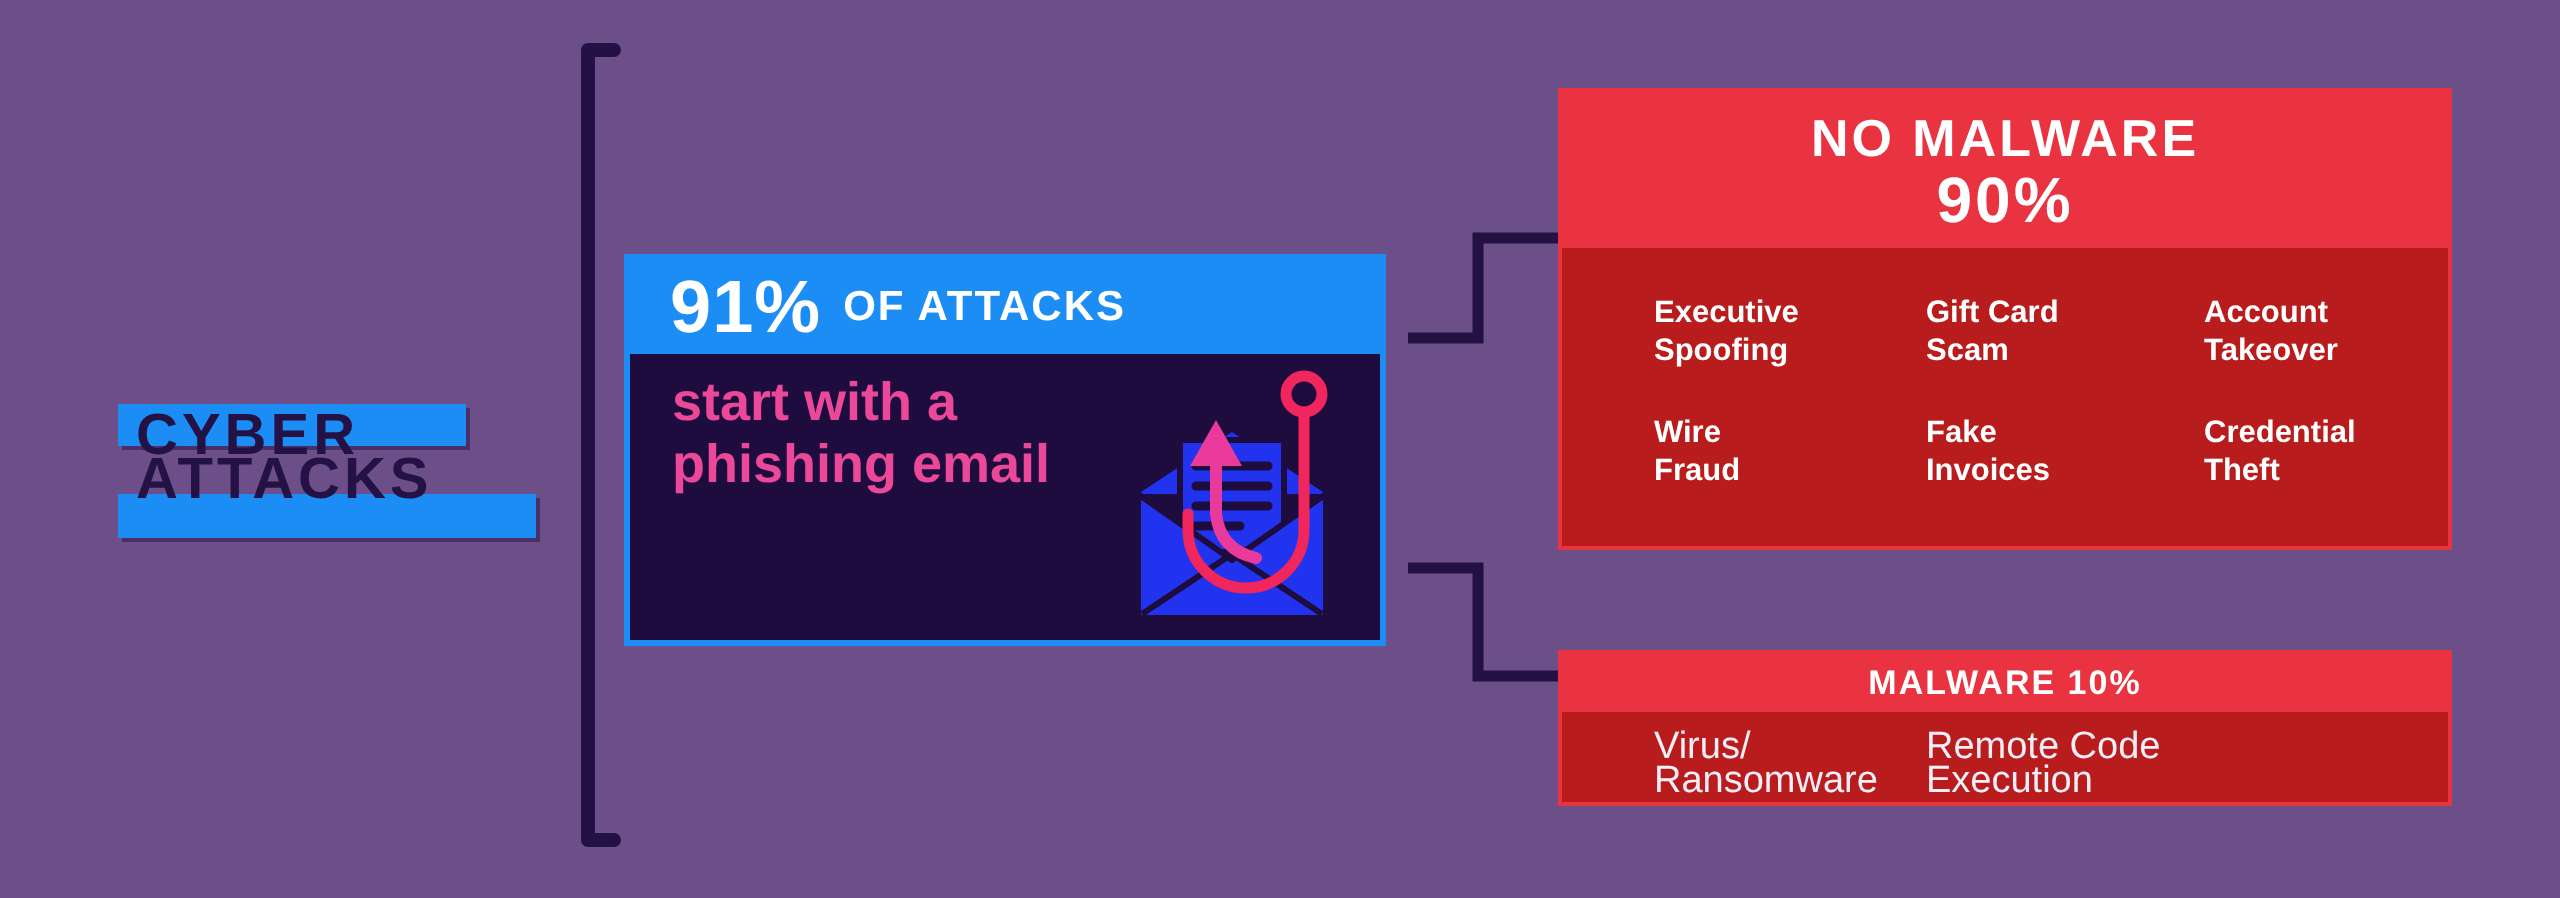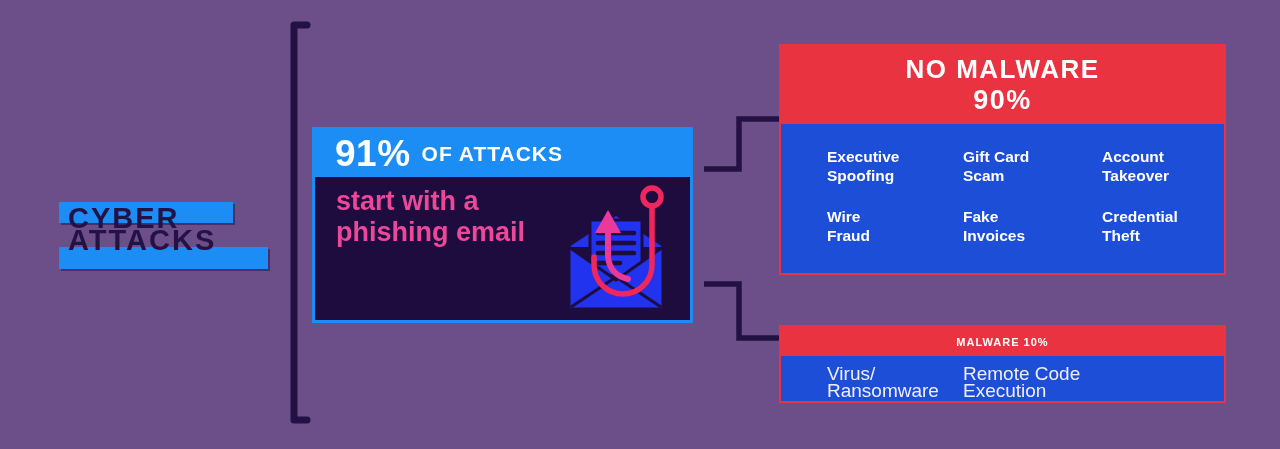--- a/index.html
+++ b/index.html
@@ -31,30 +31,30 @@
     padding-left:20px; color:#fff;
   }
   .stat-big { font-size:37px; font-weight:900; letter-spacing:.5px; }
   .stat-suffix { font-size:21px; font-weight:700; margin-left:11px; letter-spacing:1px; }
   .center-card .body-text {
     position:absolute; left:21px; top:56px; color:#ec4899;
     font-size:27px; font-weight:800; line-height:31px; white-space:pre-line;
   }
   .icon-wrap { position:absolute; left:249px; top:53px; width:115px; height:132px; }
   
-  .r-card { position:absolute; left:779px; width:447px; background:#1d4ed8; border:2px solid #e93340; }
+  .r-card { position:absolute; left:779px; width:447px; background:#b91c1c; border:2px solid #e93340; }
   .r-card .r-hdr {
     background:#e93340; color:#fff; display:flex; flex-direction:column;
     justify-content:center; align-items:center; font-weight:800; text-align:center;
   }
   .card-nomal { top:44px; height:231px; }
   .card-nomal .r-hdr { height:78px; font-size:26px; letter-spacing:1.5px; line-height:31px; }
-  .card-nomal .r-hdr .sub { font-size:27px;text-align:right; }
+  .card-nomal .r-hdr .sub { font-size:32px;text-align:right; }
   .card-mal { top:325px; height:78px; }
-  .card-mal .r-hdr { height:29px; font-size:11px; letter-spacing:1px; }
+  .card-mal .r-hdr { height:29px; font-size:17px; letter-spacing:1px; }
   .grid6 {
     display:grid; grid-template-columns:136px 139px auto; row-gap:22px;
     padding:23px 16px 0 46px; color:#fff; font-size:15.5px; font-weight:bold;
     line-height:19px; white-space:pre-line;
   }
   .grid2 {
     display:grid; grid-template-columns:136px auto;
     padding:9px 0 0 46px; color:#f2eef8; font-size:19px; font-weight:400;
     line-height:17px; white-space:pre-line;
   }

